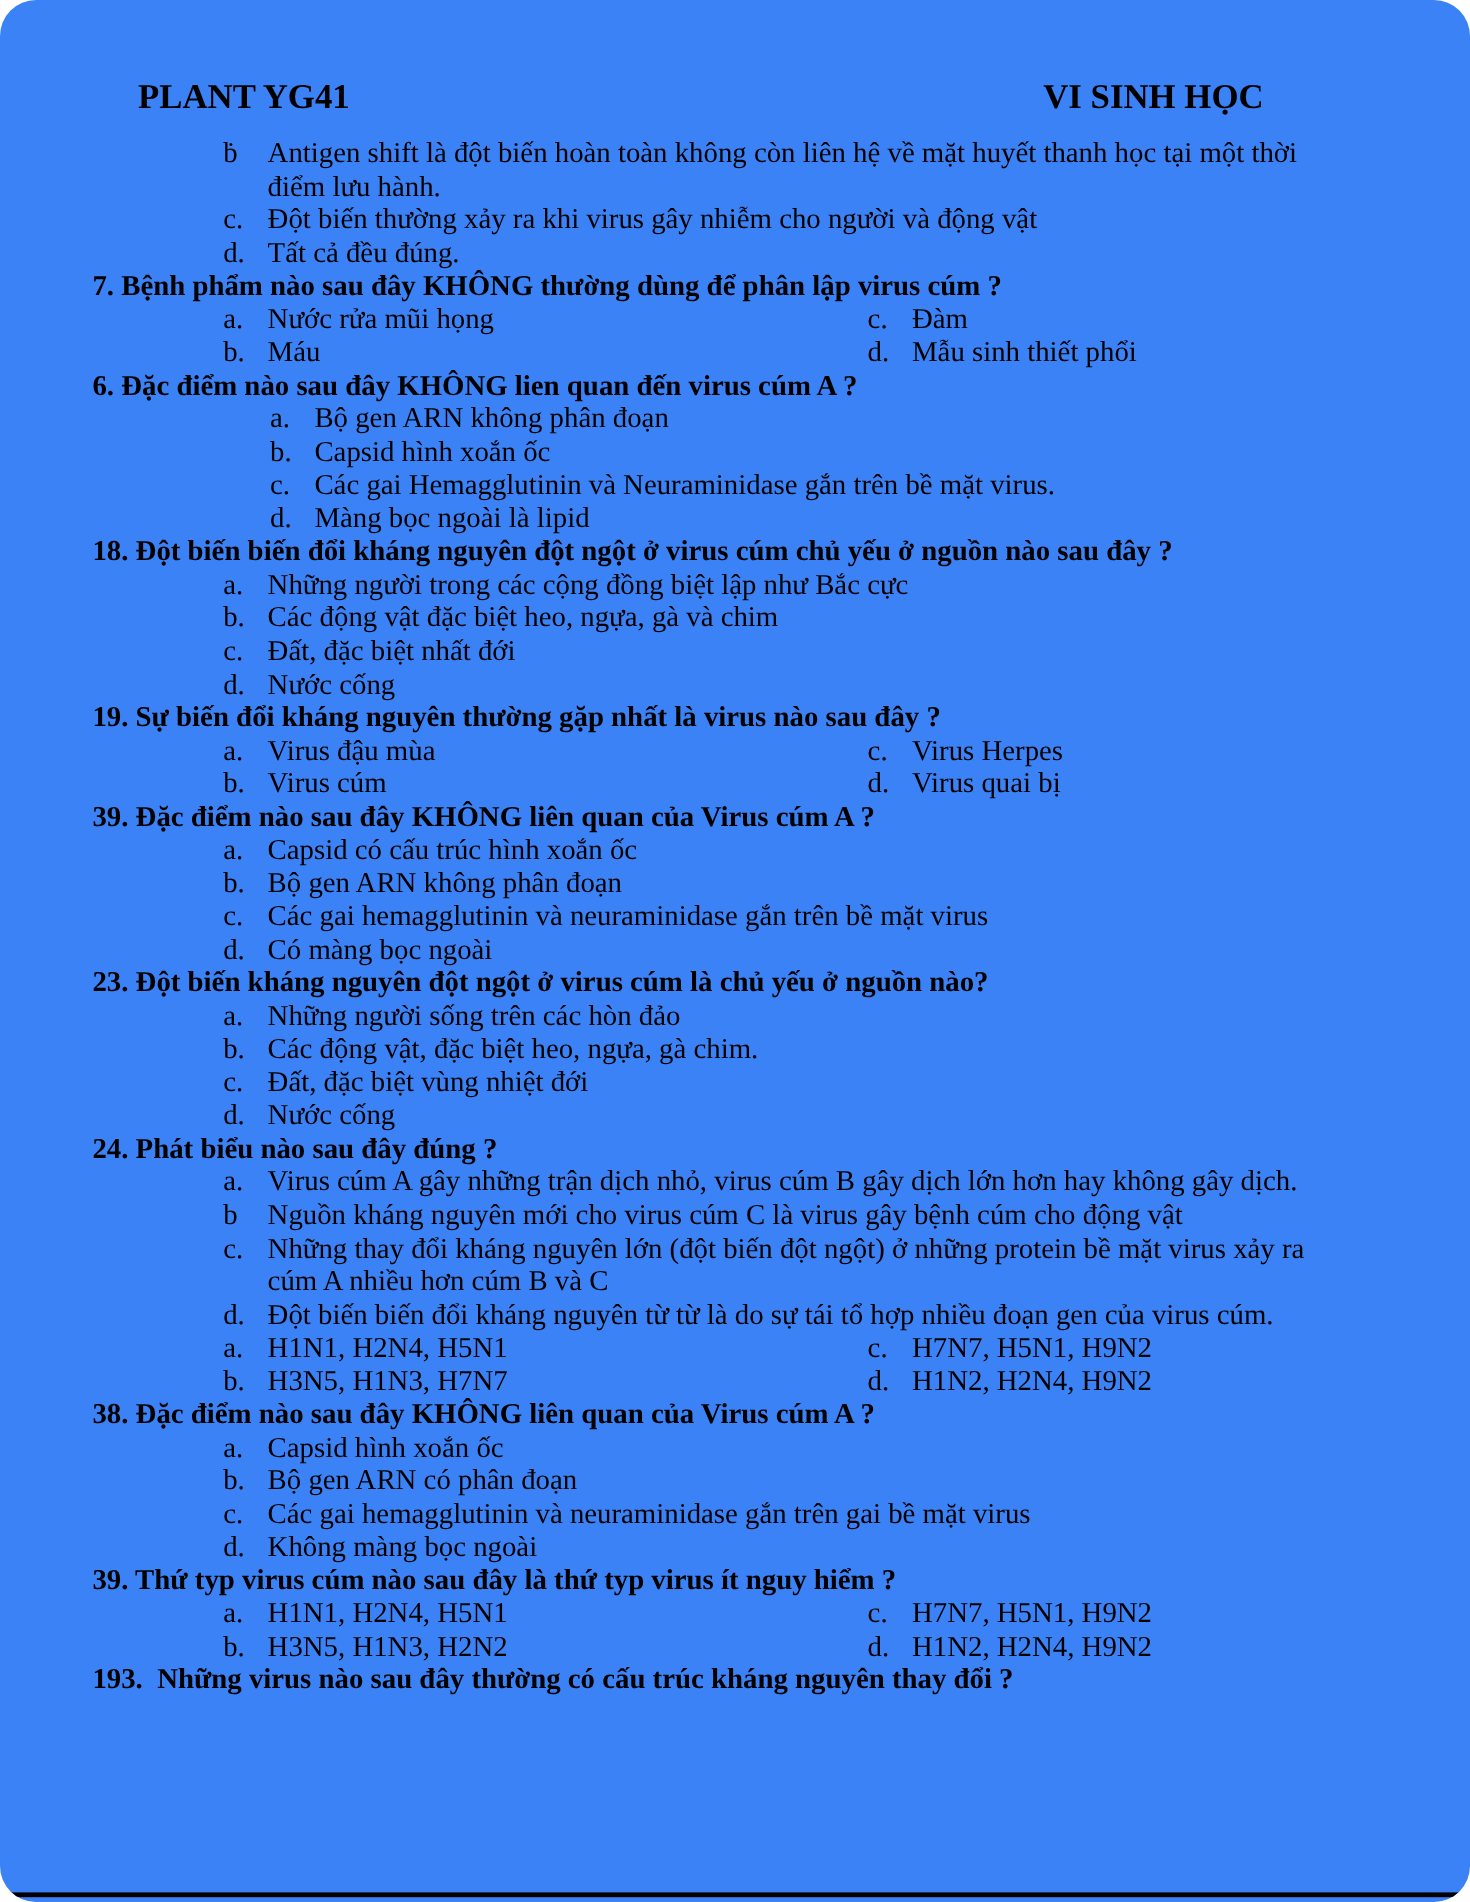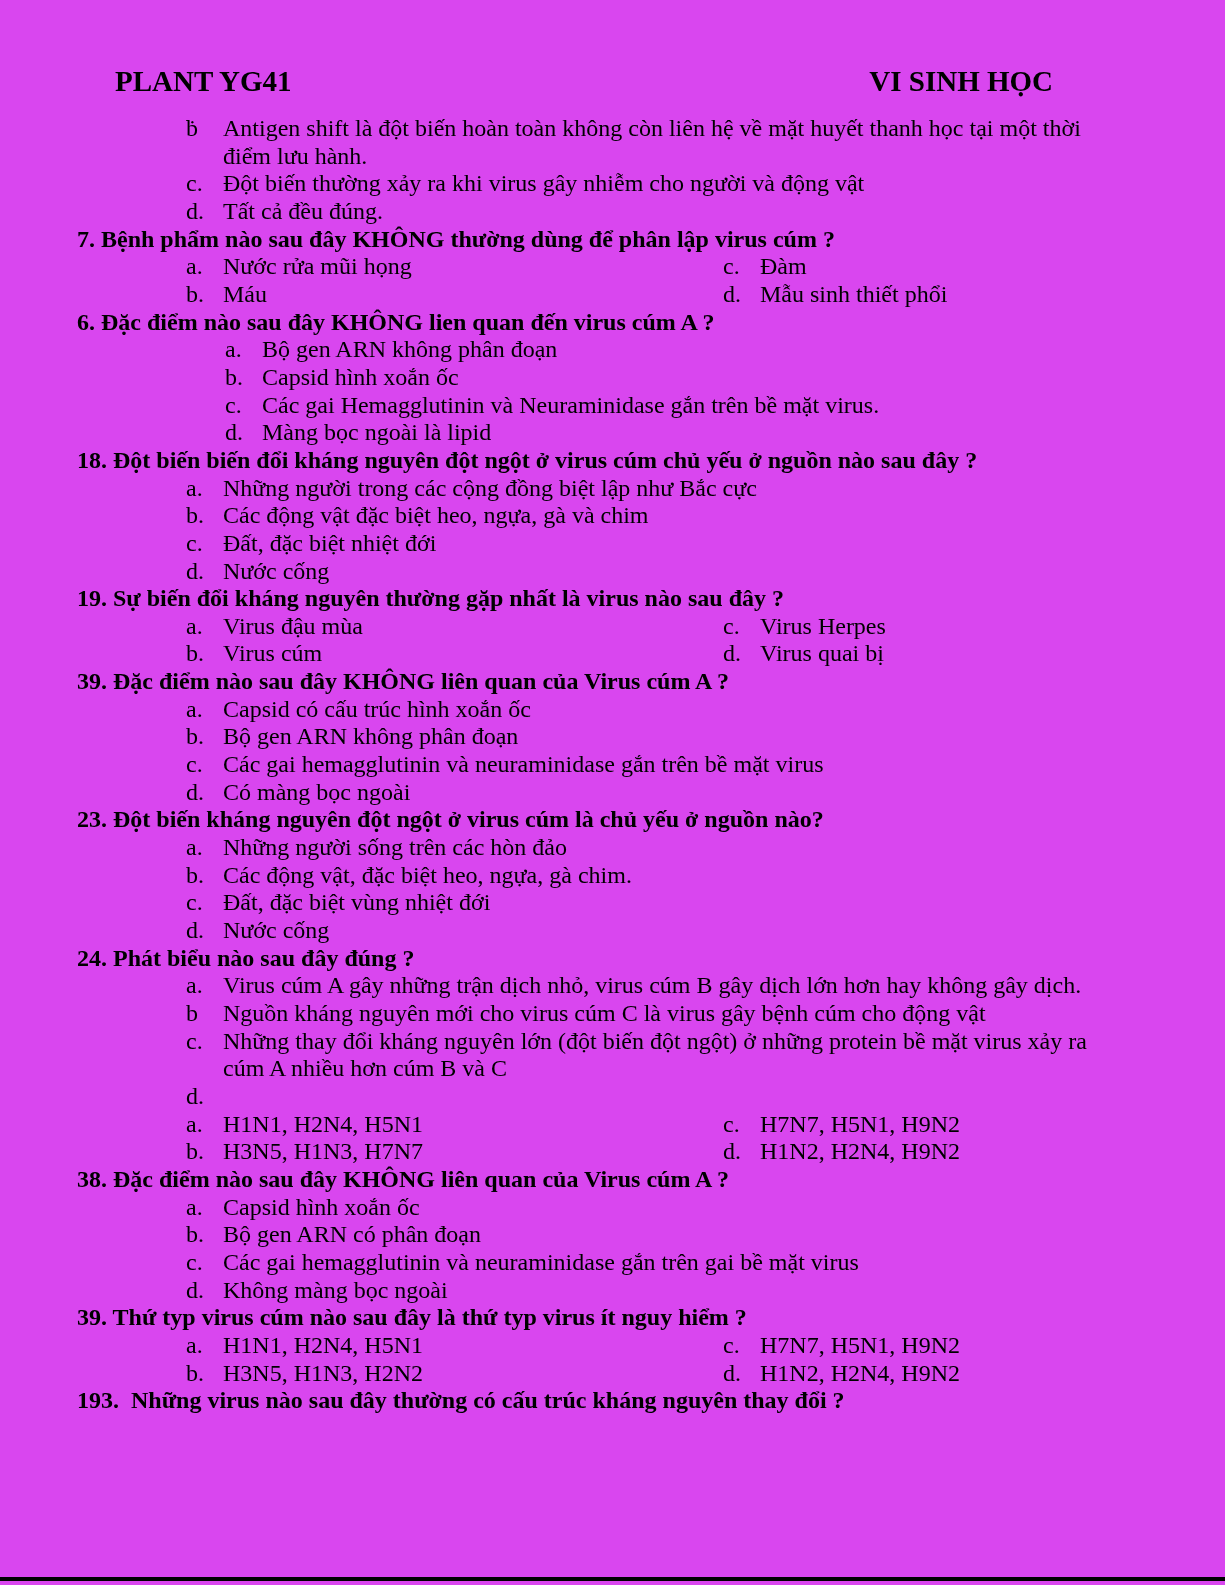--- a/index.html
+++ b/index.html
@@ -1,24 +1,25 @@
 <!DOCTYPE html>
 <html><head>
 <meta charset="utf-8">
 <style>
   html,body{margin:0;padding:0;background:#fff;}
   .page{
     position:relative;
     width:1225px;height:1585px;
-    background:#d946ef;
+    background:#3b82f6;
     color:#000;
     font-family:"Liberation Serif","DejaVu Serif",serif;
     font-size:24px;
     line-height:27.66px;
     overflow:hidden;
+    border-radius:30px;
   }
   .header{
     position:absolute;top:67px;left:115px;right:172px;
     display:flex;justify-content:space-between;
     font-weight:bold;font-size:29px;line-height:1;
   }
   .content{position:absolute;top:115px;left:0;width:100%;}
   .q-title{margin-left:77px;font-weight:bold;white-space:pre;}
   .optrow{display:flex;margin-left:186px;}
   .optrow.deep{margin-left:225px;}
@@ -106,21 +107,21 @@
       <div class="optrow">
         <span class="marker">a.</span>
         <span class="otext">Những người trong các cộng đồng biệt lập như Bắc cực</span>
       </div>
       <div class="optrow">
         <span class="marker">b.</span>
         <span class="otext">Các động vật đặc biệt heo, ngựa, gà và chim</span>
       </div>
       <div class="optrow">
         <span class="marker">c.</span>
-        <span class="otext">Đất, đặc biệt nhiệt đới</span>
+        <span class="otext">Đất, đặc biệt nhất đới</span>
       </div>
       <div class="optrow">
         <span class="marker">d.</span>
         <span class="otext">Nước cống</span>
       </div>
     </div>
 
     <div>
       <div class="q-title">19. Sự biến đổi kháng nguyên thường gặp nhất là virus nào sau đây ?</div>
       <div class="tc-row">
@@ -195,20 +196,21 @@
         <span class="marker">b</span>
         <span class="otext">Nguồn kháng nguyên mới cho virus cúm C là virus gây bệnh cúm cho động vật</span>
       </div>
       <div class="optrow">
         <span class="marker">c.</span>
         <span class="otext">Những thay đổi kháng nguyên lớn (đột biến đột ngột) ở những protein bề mặt virus xảy ra
 cúm A nhiều hơn cúm B và C</span>
       </div>
       <div class="optrow">
         <span class="marker">d.</span>
+        <span class="otext">Đột biến biến đổi kháng nguyên từ từ là do sự tái tổ hợp nhiều đoạn gen của virus cúm.</span>
       </div>
     </div>
 
     <div>
       <div class="tc-row">
         <div class="tc-left">
           <span class="marker">a.</span>
           <span class="otext">H1N1, H2N4, H5N1</span>
         </div>
         <div class="tc-right">

